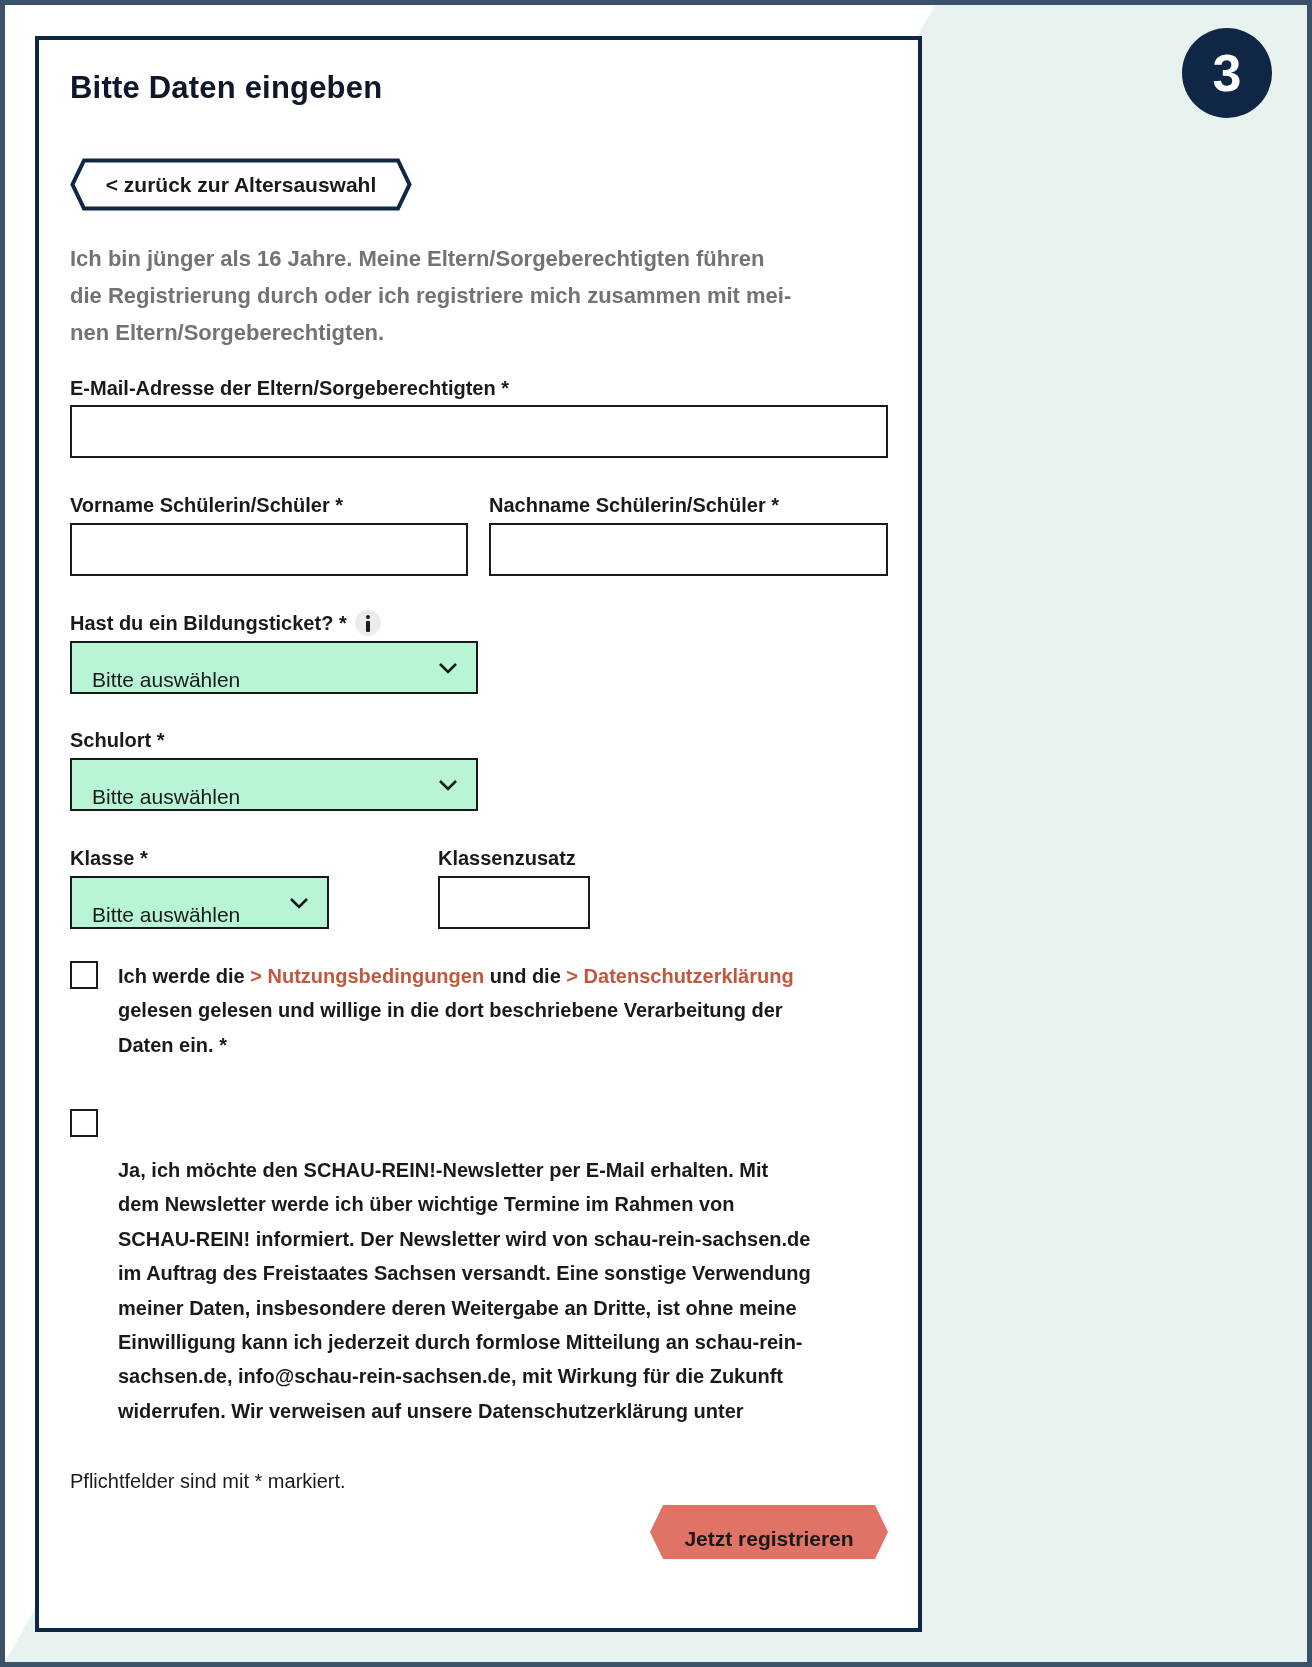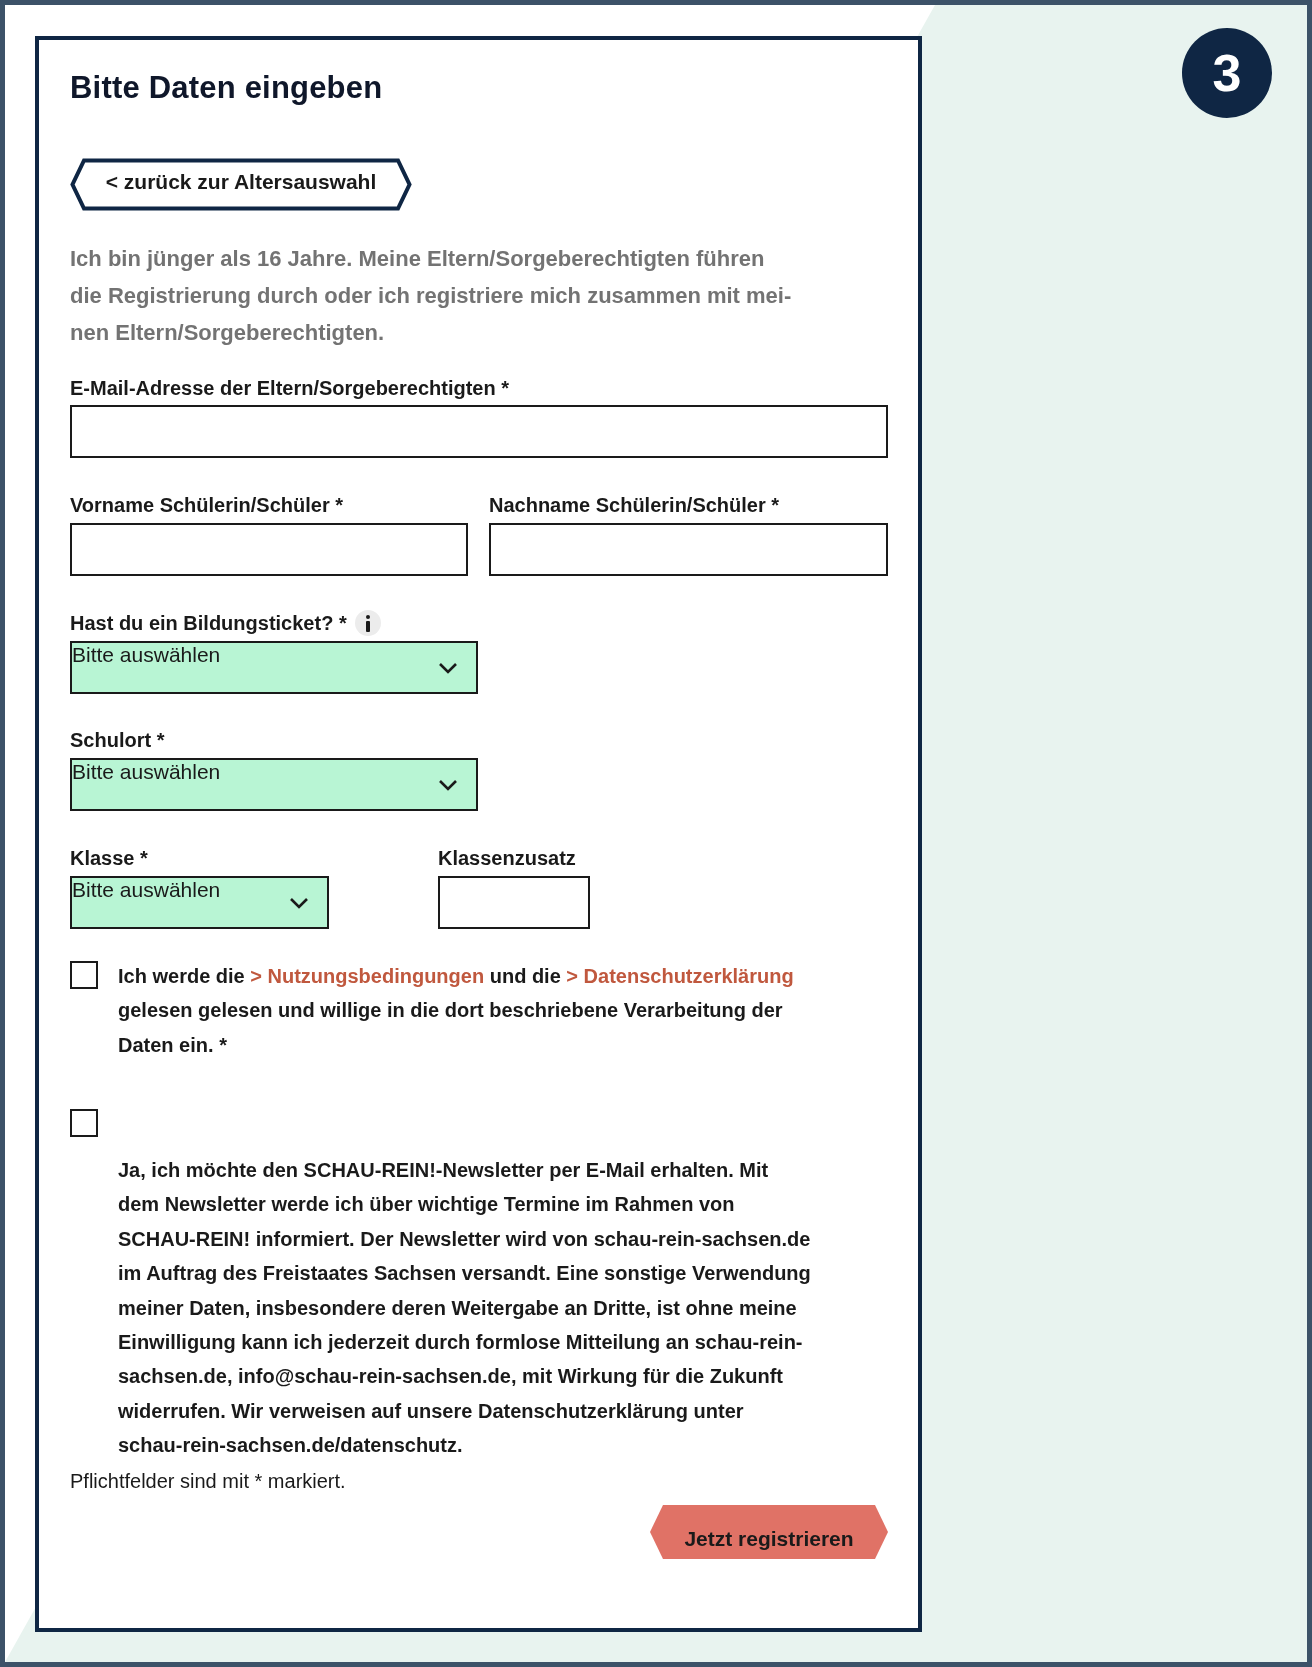--- a/index.html
+++ b/index.html
@@ -23,39 +23,39 @@
   .card {
     position: absolute; left: 35px; top: 36px; width: 887px; height: 1596px;
     box-sizing: border-box; border: 4px solid #0f2644; background: #ffffff;
   }
   .abs { position: absolute; }
   .title {
     left: 70px; top: 70px; font-size: 31px; font-weight: bold; color: #0f172a;
     letter-spacing: 0.2px;
   }
   .back-btn {
-    left: 70px; top: 158px; width: 342px; height: 47px; cursor: pointer;
+    left: 70px; top: 158px; width: 342px; height: 53px; cursor: pointer;
   }
   .back-btn svg { position: absolute; left: 0; top: 0; }
   .back-btn .lbl {
     position: absolute; left: 0; right: 0; top: 0; bottom: 0;
     display: flex; align-items: center; justify-content: center;
     font-size: 21px; font-weight: bold; color: #1a1a1a;
   }
   .intro {
     left: 70px; top: 240px; width: 820px; font-size: 22px; font-weight: bold;
     line-height: 37px; color: #737373;
   }
   .label { font-size: 20px; font-weight: bold; color: #1a1a1a; white-space: nowrap; }
   .input {
     box-sizing: border-box; border: 2.5px solid #1a1a1a; background: #ffffff;
   }
   .select {
     box-sizing: border-box; border: 2.5px solid #1a1a1a; background: #b8f5d4;
-    display: flex; align-items: flex-start; cursor: pointer;
+    display: flex; align-items: flex-end; padding-left: 20px; cursor: pointer;
     font-size: 21px; color: #1a1a1a;
   }
   .select .chev { position: absolute; right: 18px; top: 50%; margin-top: -6px; }
   .info {
     display: inline-block; width: 26px; height: 26px; border-radius: 50%;
     background: #ececec; vertical-align: middle; margin-left: 8px; position: relative;
     top: -2px; cursor: pointer;
   }
   .info .dot { position: absolute; left: 11px; top: 5px; width: 4px; height: 4px; background: #1a1a1a; border-radius: 2px; }
   .info .bar { position: absolute; left: 11px; top: 11px; width: 4px; height: 11px; background: #1a1a1a; border-radius: 1px; }
@@ -154,21 +154,20 @@
 <div class="abs checkbox" style="left:70px; top:1109px;"></div>
 <div class="abs cb-text" style="left:118px; top:1106px; width:780px;margin-top:47px;">
   <div>Ja, ich möchte den SCHAU-REIN!-Newsletter per E-Mail erhalten. Mit</div>
   <div>dem Newsletter werde ich über wichtige Termine im Rahmen von</div>
   <div>SCHAU-REIN! informiert. Der Newsletter wird von schau-rein-sachsen.de</div>
   <div>im Auftrag des Freistaates Sachsen versandt. Eine sonstige Verwendung</div>
   <div>meiner Daten, insbesondere deren Weitergabe an Dritte, ist ohne meine</div>
   <div>Einwilligung kann ich jederzeit durch formlose Mitteilung an schau-rein-</div>
   <div>sachsen.de, info@schau-rein-sachsen.de, mit Wirkung für die Zukunft</div>
   <div>widerrufen. Wir verweisen auf unsere Datenschutzerklärung unter</div>
-  <div>schau-rein-sachsen.de/datenschutz.</div>
 </div>
 
 <div class="abs note">Pflichtfelder sind mit * markiert.</div>
 <div class="abs submit">
   <svg width="238" height="54" viewBox="0 0 238 54">
     <polygon points="13,0 225,0 238,27 225,54 13,54 0,27" fill="#e07266"></polygon>
   </svg>
   <span class="lbl">Jetzt registrieren</span>
 </div>
 

